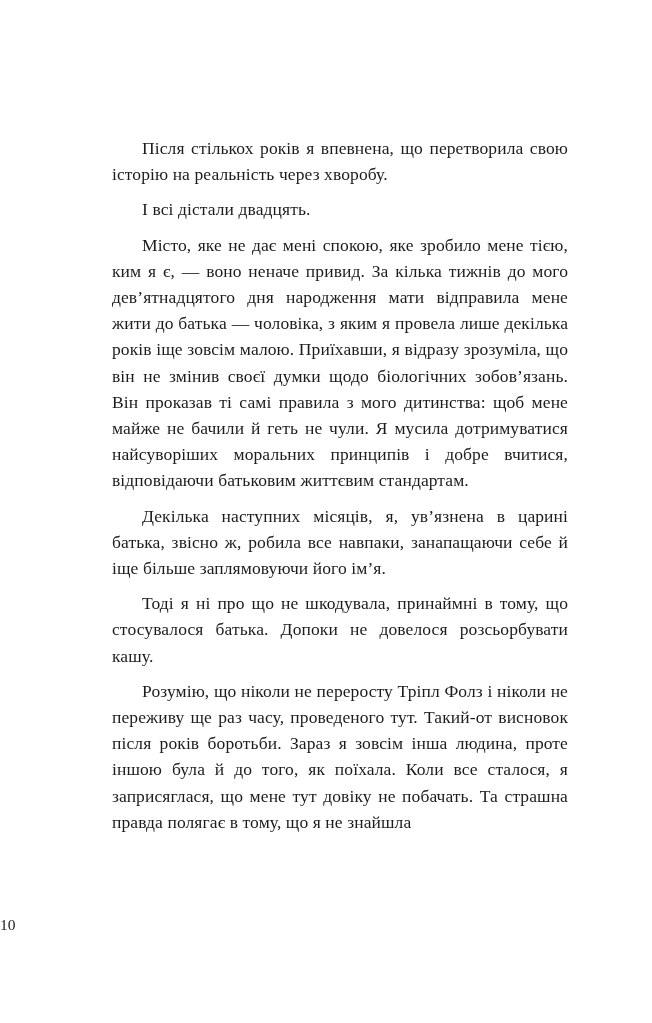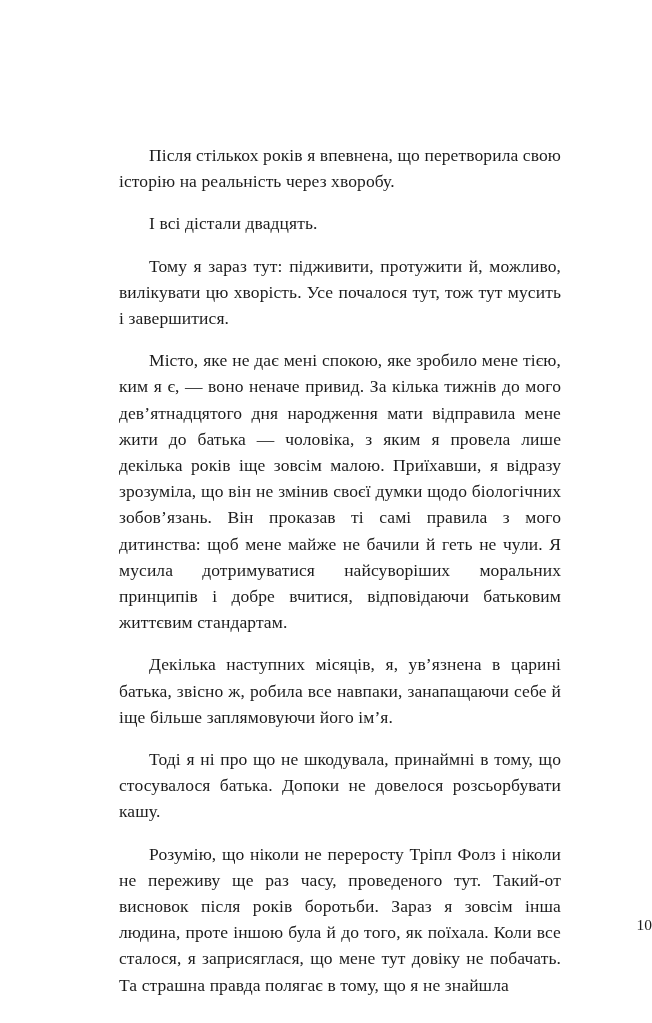--- a/index.html
+++ b/index.html
@@ -28,44 +28,43 @@
     position: absolute;
     top: 126px;
     left: 103px;
     width: 474px;
     text-align: justify;
     font-size: 17.5px;
     line-height: 26.2px;
     letter-spacing: 0.1px;
   }
   .text-block p {
-    margin: 16px;
+    margin: 9px;
     padding: 0;
     text-indent: 30px;
     text-align: justify;
   }
   .text-block p span.italic {
   }
   .page-number {
     position: absolute;
     top: 916px;
     left: 0;
     width: 652px;
-    text-align: right;
+    text-align: left;
     font-size: 15.5px;
     color: #1c1c1c;
   }
 </style>
 </head>
 <body>
 
 <div class="book-page">
   <div class="text-block">
       <p><span>Після стількох років я впевнена, що перетворила свою історію на реальність через хворобу.</span></p>
       <p><span>І </span><span class="italic">всі</span><span> дістали двадцять.</span></p>
-      <p><span>Тому я зараз тут: підживити, протужити й, можливо, вилікувати цю хворість. Усе почалося тут, тож тут мусить і завершитися.</span></p>
       <p><span>Місто, яке не дає мені спокою, яке зробило мене тією, ким я є, — воно неначе привид. За кілька тижнів до мого дев’ятнадцятого дня народження мати відправила мене жити до батька — чоловіка, з яким я провела лише декілька років іще зовсім малою. Приїхавши, я відразу зрозуміла, що він не змінив своєї думки щодо біологічних зобов’язань. Він проказав ті самі правила з мого дитинства: щоб мене майже не бачили й геть не чули. Я мусила дотримуватися найсуворіших моральних принципів і добре вчитися, відповідаючи батьковим життєвим стандартам.</span></p>
       <p><span>Декілька наступних місяців, я, ув’язнена в царині батька, звісно ж, робила все навпаки, занапащаючи себе й іще більше заплямовуючи його ім’я.</span></p>
       <p><span>Тоді я ні про що не шкодувала, принаймні в тому, що стосувалося батька. Допоки не довелося розсьорбувати кашу.</span></p>
       <p><span>Розумію, що ніколи не переросту Тріпл Фолз і ніколи не переживу ще раз часу, проведеного тут. Такий-от висновок після років боротьби. Зараз я зовсім інша людина, проте іншою була й до того, як поїхала. Коли все сталося, я заприсяглася, що мене тут довіку не побачать. Та страшна правда полягає в тому, що я не знайшла</span></p>
     </div>
   <div class="page-number">10</div>
 </div>
 
 </body></html>

